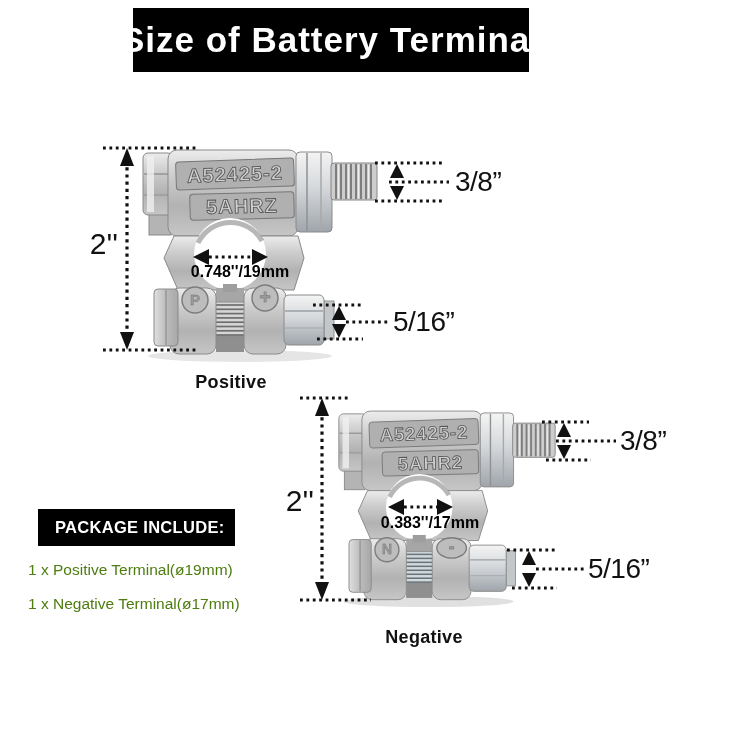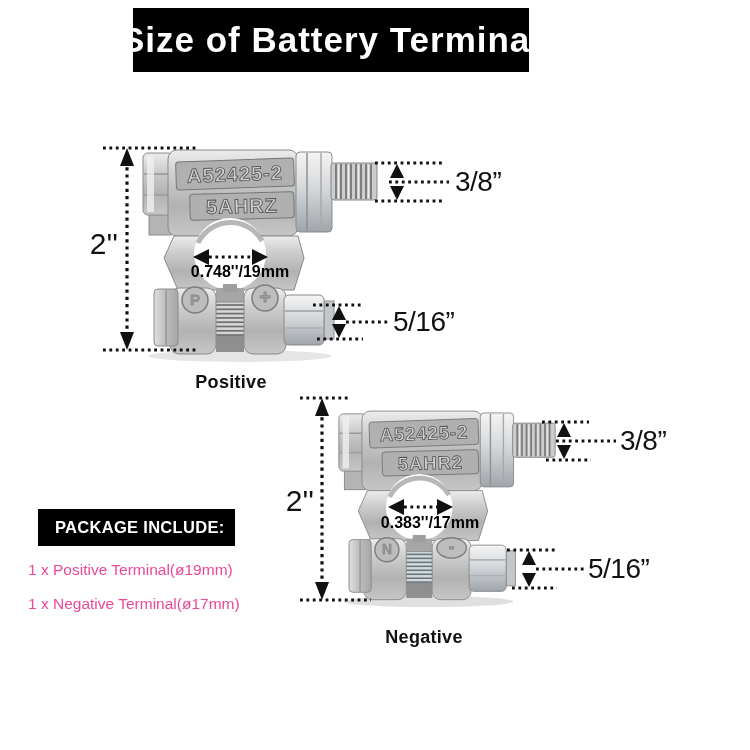--- a/index.html
+++ b/index.html
@@ -17,21 +17,21 @@
   .dim.big{font-size:30px;}
   .dim.med{font-size:28px;letter-spacing:-0.5px;}
   .dim.ra{text-align:right;width:58px;}
   .hole-dim{position:absolute;z-index:3;transform:translate(-50%,-50%);font-size:16px;
             font-weight:bold;color:#000;white-space:nowrap;padding-left:20px;}
   .photo-label{position:absolute;z-index:3;transform:translate(-50%,-50%);font-size:18px;
             font-weight:bold;color:#111;letter-spacing:0.3px;white-space:nowrap;text-align:center;}
   .pkg-box{position:absolute;z-index:3;left:10px;top:509px;width:197px;height:37px;background:#000;
             display:flex;align-items:center;padding-left:17px;box-sizing:border-box;margin-left:28px;}
   .pkg-heading{color:#fff;font-weight:bold;font-size:16.5px;letter-spacing:0.3px;white-space:nowrap;}
-  .pkg-item{position:absolute;z-index:3;left:28px;font-size:15.5px;color:#ec4899;white-space:nowrap;}
+  .pkg-item{position:absolute;z-index:3;left:28px;font-size:15.5px;color:#4d7c0f;white-space:nowrap;}
   .stamp{font-family:"Liberation Sans",sans-serif;font-weight:bold;font-size:20px;fill:#d0d0d0;
          stroke:#575757;stroke-width:0.9px;text-anchor:middle;letter-spacing:1px;}
   .stampsm{font-family:"Liberation Sans",sans-serif;font-weight:bold;font-size:15px;fill:#9b9b9b;
          stroke:#6f6f6f;stroke-width:0.4px;text-anchor:middle;}
 </style>
 </head>
 <body>
 
 <div class="canvas">
 

